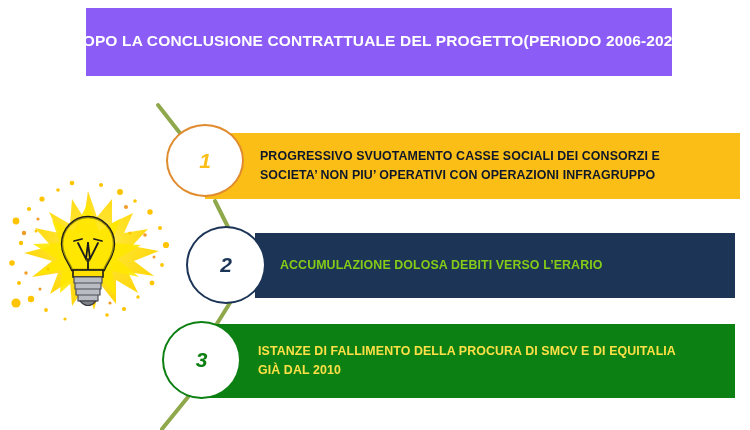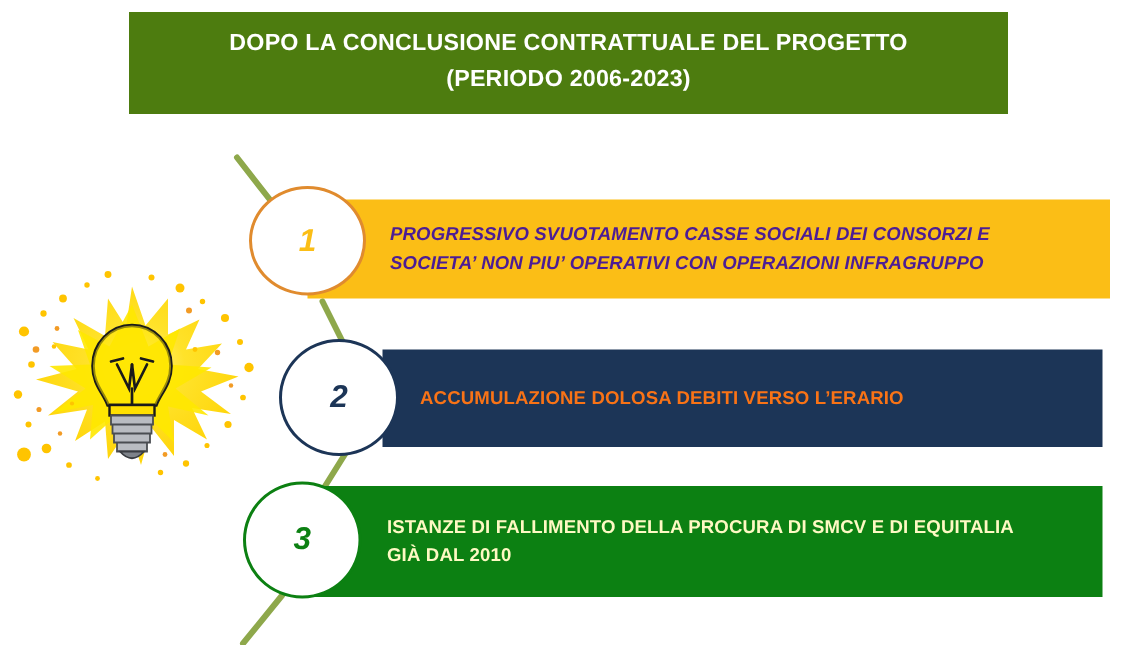--- a/index.html
+++ b/index.html
@@ -20,24 +20,24 @@
     background: #ffffff;
   }
 
   
   #header-banner {
     position: absolute;
     left: 86px;
     top: 8px;
     width: 586px;
     height: 68px;
-    background: #4d7c0f;
+    background: #8b5cf6;
     box-sizing: border-box;
     display: flex;
-    flex-direction: column;
+    flex-direction: row;
     align-items: center;
     justify-content: center;
     padding: 4px 10px 6px 10px;
   }
   #header-banner .hline {
     color: #ffffff;
     font-weight: bold;
     font-size: 15.5px;
     letter-spacing: 0.15px;
     line-height: 1.55;
@@ -76,55 +76,54 @@
 
   
   #row-1-bar {
     left: 205px;
     top: 133px;
     width: 535px;
     height: 66px;
     background: #fbbe16;
   }
   #row-1-bar .row-text {
-    color: #4c1d95;
+    color: #0f172a;
     padding-left: 55px;
     padding-right: 12px;
     width: 100%;
     box-sizing: border-box;
-    font-style: italic;
   }
 
   
   #row-2-bar {
     left: 255px;
     top: 233px;
     width: 480px;
     height: 65px;
     background: #1c3557;
   }
   #row-2-bar .row-text {
-    color: #f97316;
+    color: #84cc16;
     padding-left: 25px;
     padding-right: 12px;
     width: 100%;
     box-sizing: border-box;
     text-align: left;
   }
 
   
   #row-3-bar {
     left: 200px;
     top: 324px;
     width: 535px;
     height: 74px;
     background: #0c8012;
   }
   #row-3-bar .row-text {
-    color: #fef9c3;
+    color: #fde047;
     padding-left: 58px;
     padding-right: 12px;
     width: 100%;
     box-sizing: border-box;
     text-align: left;
   }
 
   
   .num-circle {
     position: absolute;

